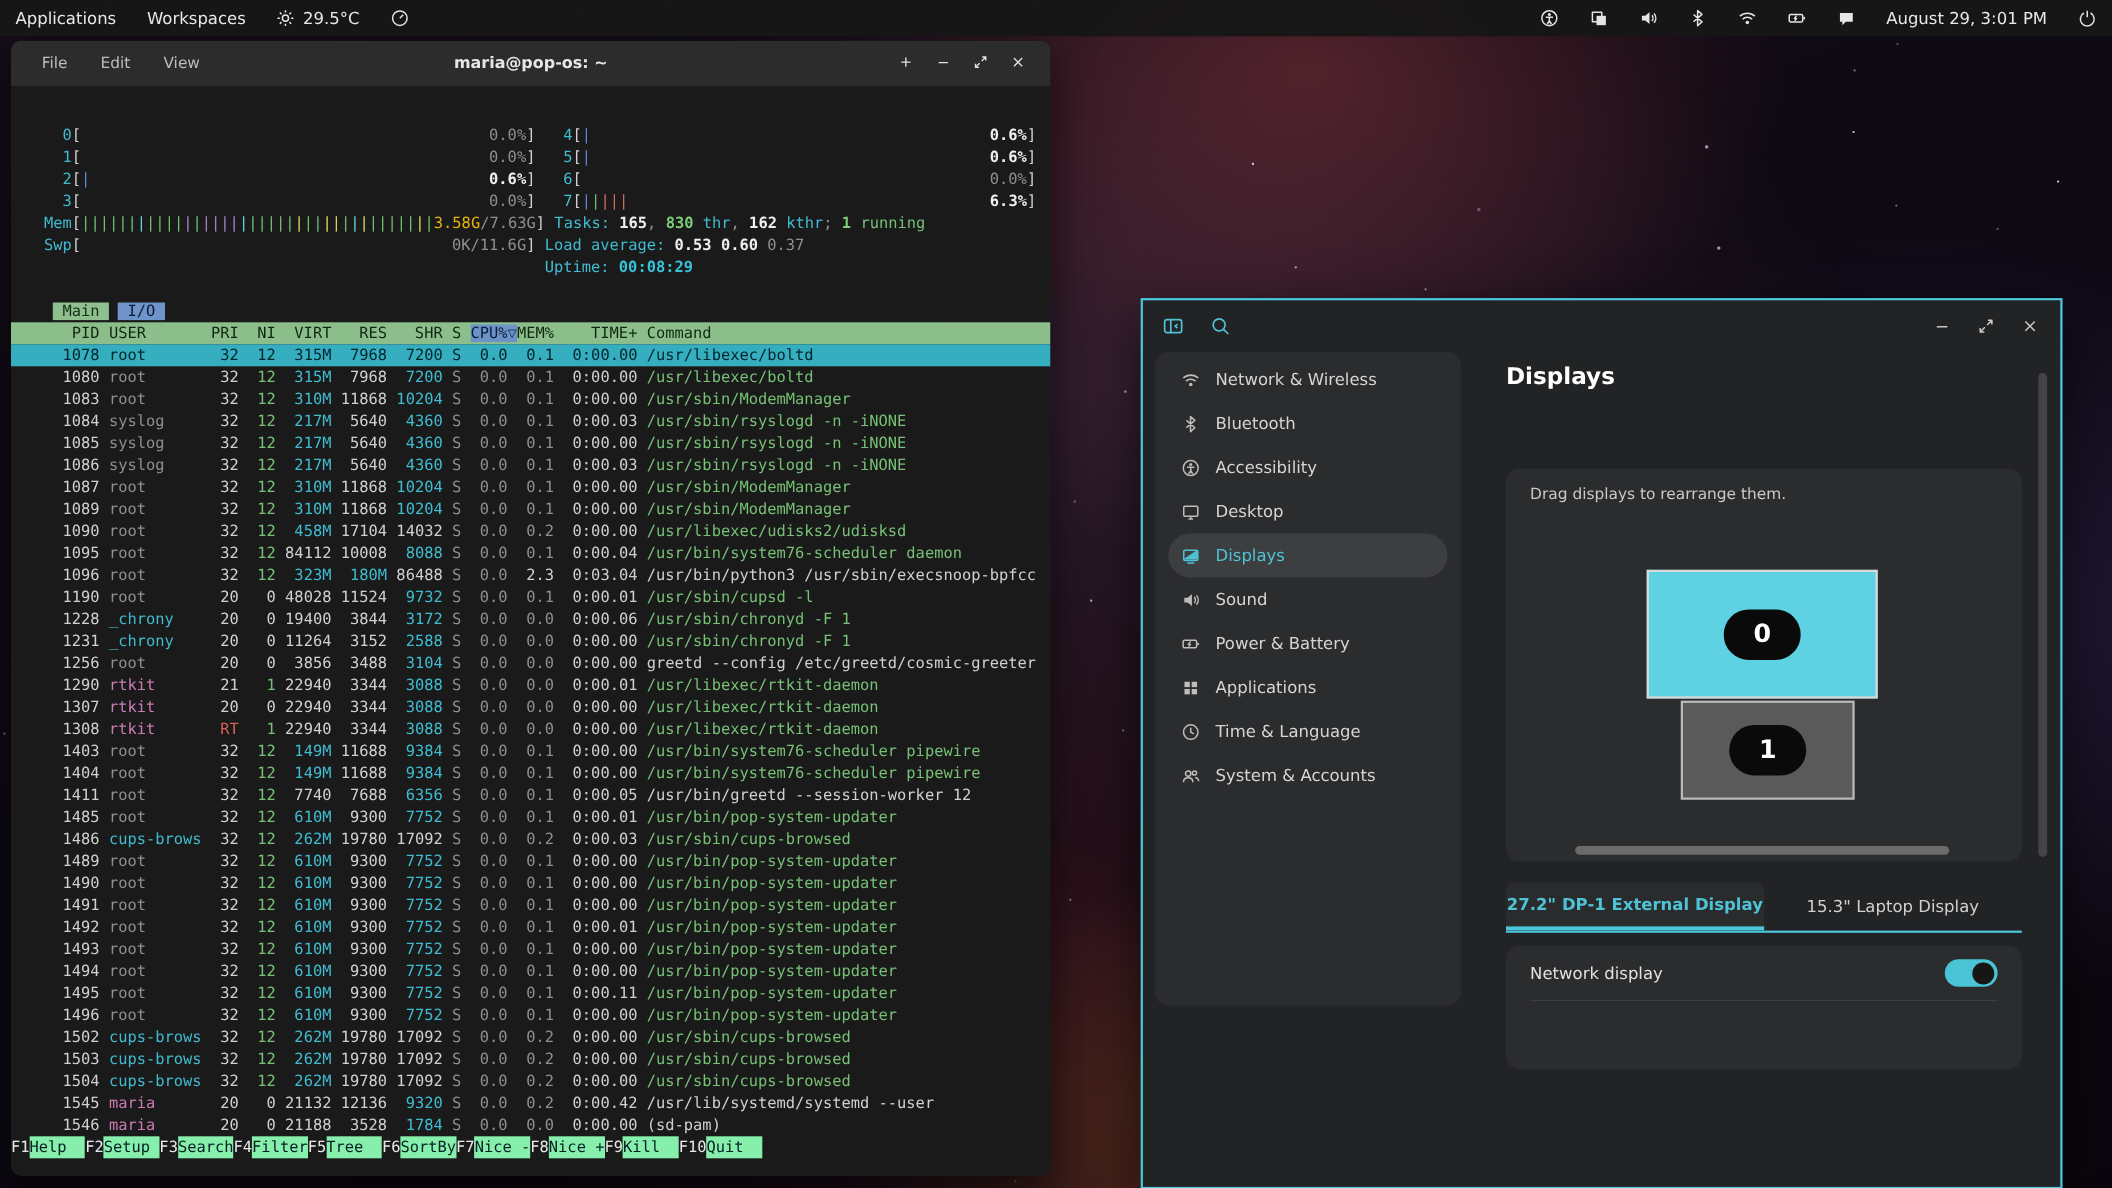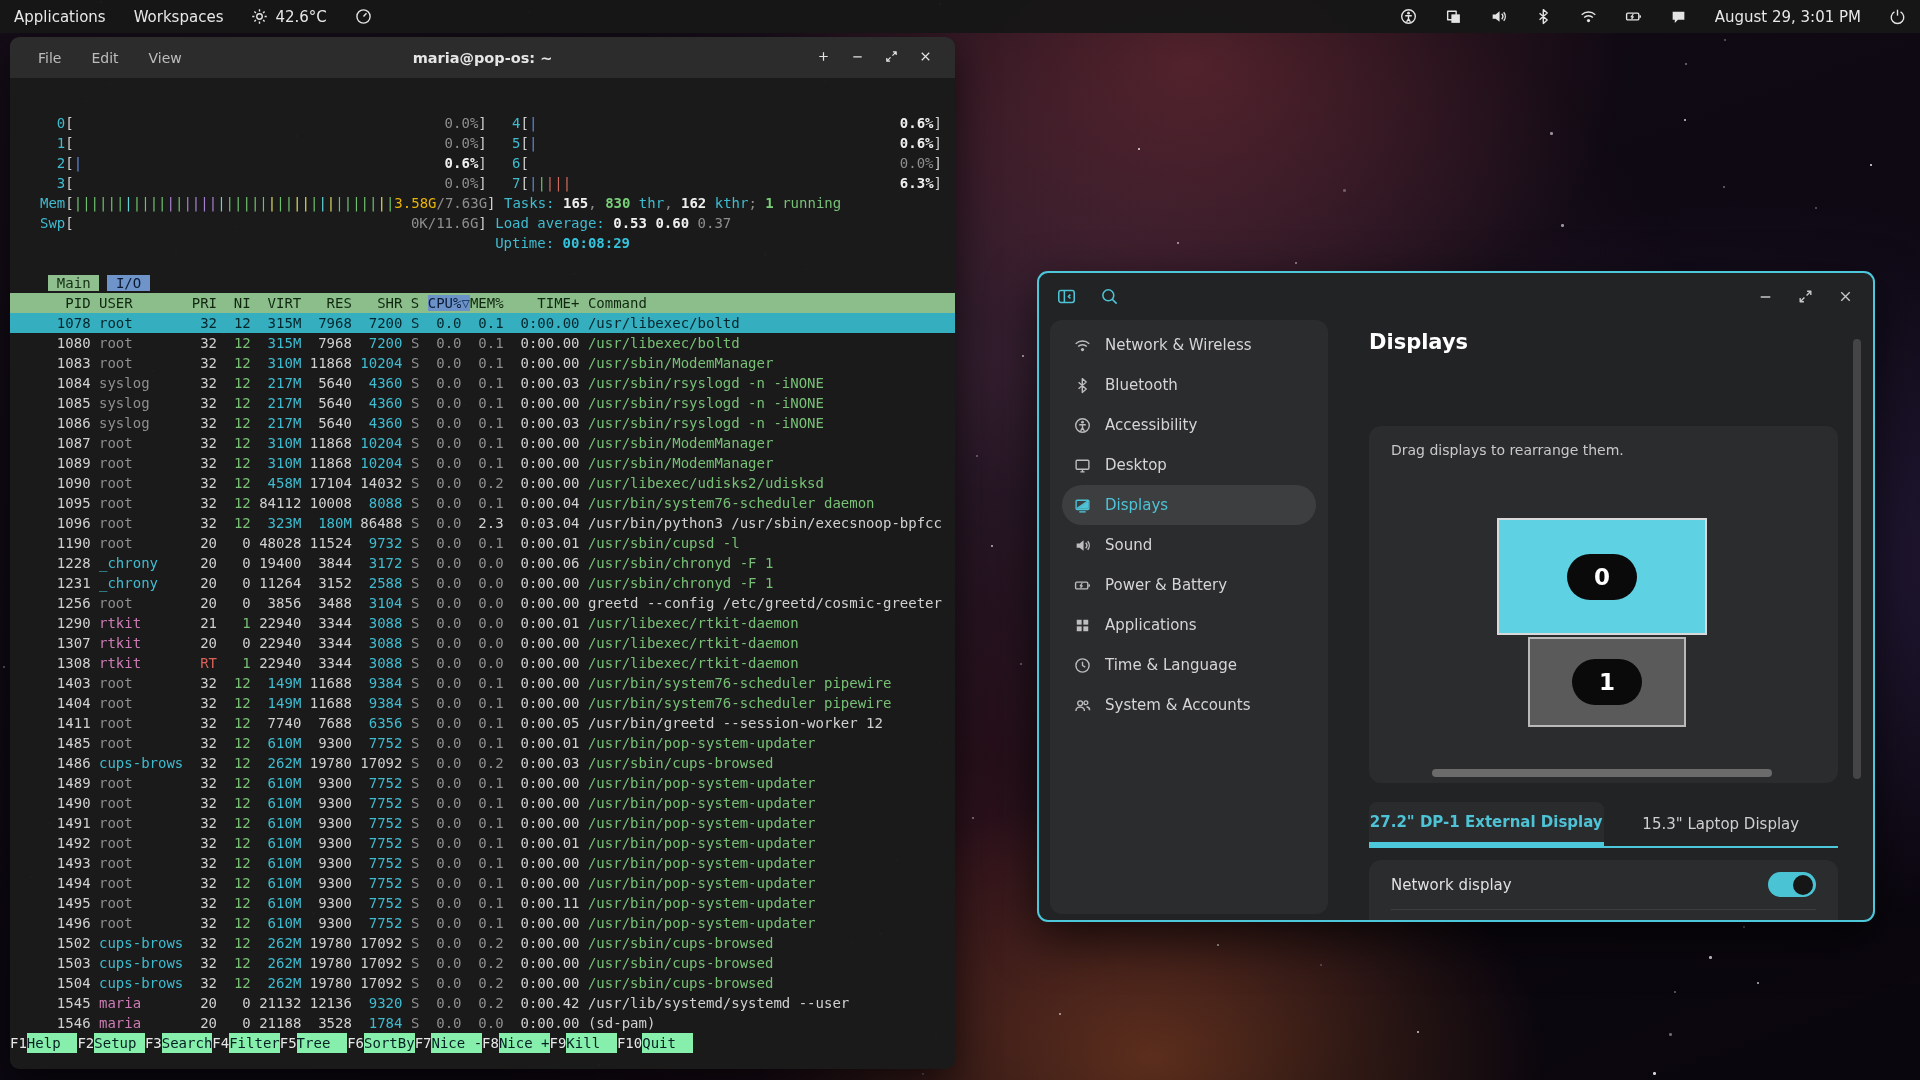--- a/index.html
+++ b/index.html
@@ -55,22 +55,22 @@
   #htop .hdr .sortarr{color:#24456e;}
   .prow{height:20px;padding-left:30px;}
   .prow.sel{background:#35aec0;}
   .prow.sel span{color:#03262c !important;font-weight:normal !important;}
   #fbar{display:flex;height:20px;margin-top:0;font-family:"DejaVu Sans Mono",monospace;white-space:pre;align-items:flex-end;}
   #fbar .fk{color:#e8e8e8;}
   #fbar .fl{background:#86efac;color:#062023;}
   #fbar .fill{flex:1;background:#3fc1cf;}
 
   
-  #settings{position:absolute;left:1037px;top:271px;width:838px;height:651px;background:#222325;
-    border:2px solid #4cc8da;border-radius:11px;box-shadow:0 16px 48px rgba(0,0,0,.65);z-index:20;overflow:hidden;}
+  #settings{position:absolute;left:1037px;top:271px;width:838px;height:810px;background:#222325;
+    border:2px solid #4cc8da;border-radius:0;box-shadow:0 16px 48px rgba(0,0,0,.65);z-index:20;overflow:hidden;}
   #set-titlebar{height:47px;display:flex;align-items:center;padding:0 18px;}
   .set-ticon{width:19px;height:19px;color:#4ec3d6;margin-right:24px;}
   .set-ticon svg{width:100%;height:100%;}
   #set-winbtns{margin-left:auto;display:flex;gap:22px;}
   #set-winbtns .wb{width:18px;height:18px;color:#c9c9c9;}
   #set-winbtns .wb svg{width:100%;height:100%;}
   #sidebar{position:absolute;left:11px;top:47px;width:278px;height:594px;background:#2b2c2e;border-radius:12px;padding-top:5px;}
   .side-item{height:40px;display:flex;align-items:center;gap:14px;margin:0 12px;padding:0 12px;border-radius:20px;
     color:#d5d5d5;font-size:15px;cursor:default;}
   .side-item .sicon{width:17px;height:17px;color:#bdbdbd;flex:0 0 17px;}
@@ -240,21 +240,21 @@
     <span>Applications</span>
   </div>
   <div class="pitem">
     <span>Workspaces</span>
   </div>
   <div class="pitem">
     <span class="ticon"><svg viewBox="0 0 16 16" fill="none" stroke="currentColor" stroke-width="1.3" stroke-linejoin="round">
           <circle cx="8" cy="8" r="2.6"></circle>
           <path d="M8 1.2v2M8 12.8v2M1.2 8h2M12.8 8h2M3.2 3.2l1.4 1.4M11.4 11.4l1.4 1.4M12.8 3.2l-1.4 1.4M4.6 11.4l-1.4 1.4"></path>
         </svg></span>
-    <span>42.6°C</span>
+    <span>29.5°C</span>
   </div>
   <div class="pitem">
     <span class="ticon"><svg viewBox="0 0 16 16" fill="none" stroke="currentColor" stroke-width="1.3" stroke-linejoin="round">
           <circle cx="8" cy="8" r="6.2"></circle>
           <path d="M8 8l2.8-3"></path>
         </svg></span>
   </div>
   <div class="spacer"></div>
   <div class="pitem">
       <span class="ticon"><svg viewBox="0 0 16 16" fill="none" stroke="currentColor" stroke-width="1.3" stroke-linejoin="round">

